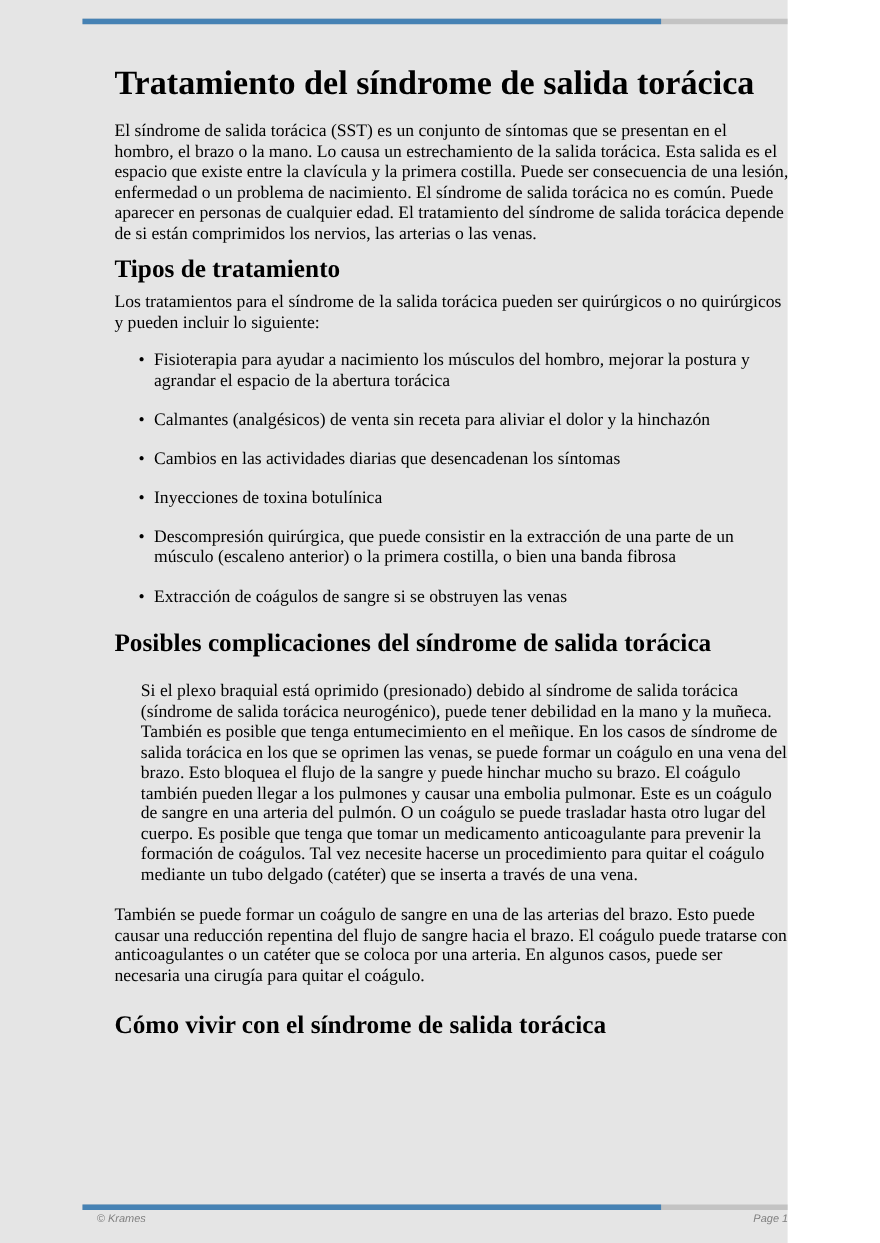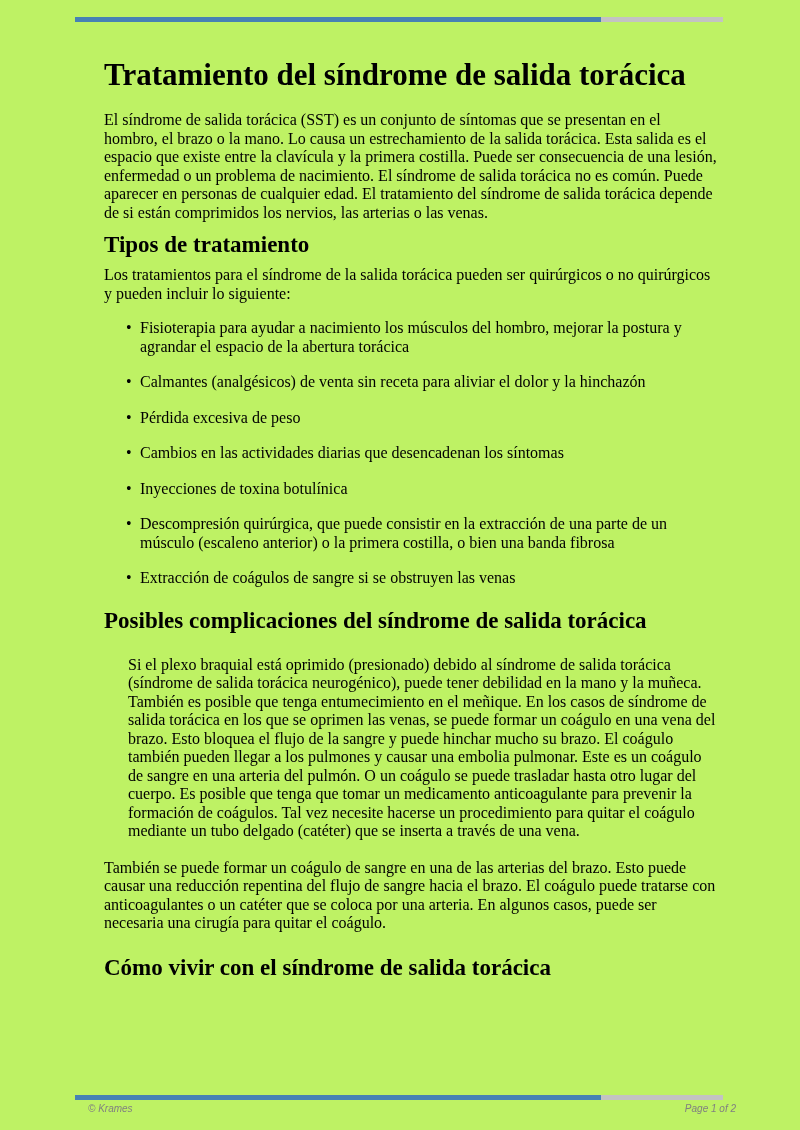--- a/index.html
+++ b/index.html
@@ -4,22 +4,22 @@
 <style>
   html, body { margin: 0; padding: 0; }
   body {
     width: 800px; height: 1130px;
     background: #ffffff;
     font-family: "Liberation Serif", serif;
     color: #000000;
   }
   .page {
     position: relative;
-    width: 800px; height: 1130px;
-    background: #bef264;
+    width: 716px; height: 1130px;
+    background: #e5e5e5;
     overflow: hidden;
   }
   
   .rule {
     position: absolute;
     left: 75px; width: 648px; height: 5px;
     background: #c3c3c3;
   }
   .rule .blue-seg {
     position: absolute; left: 0; top: 0;
@@ -103,21 +103,20 @@
 
     <p class="doc-intro">El síndrome de salida torácica (SST) es un conjunto de síntomas que se presentan en el hombro, el brazo o la mano. Lo causa un estrechamiento de la salida torácica. Esta salida es el espacio que existe entre la clavícula y la primera costilla. Puede ser consecuencia de una lesión, enfermedad o un problema de nacimiento. El síndrome de salida torácica no es común. Puede aparecer en personas de cualquier edad. El tratamiento del síndrome de salida torácica depende de si están comprimidos los nervios, las arterias o las venas.</p>
 
     <h2 class="h2-s1">Tipos de tratamiento</h2>
 
     <p class="s1-intro">Los tratamientos para el síndrome de la salida torácica pueden ser quirúrgicos o no quirúrgicos y pueden incluir lo siguiente:</p>
 
     <ul class="treatments">
       <li>Fisioterapia para ayudar a nacimiento los músculos del hombro, mejorar la postura y agrandar el espacio de la abertura torácica</li>
       <li>Calmantes (analgésicos) de venta sin receta para aliviar el dolor y la hinchazón</li>
-      <li>Pérdida excesiva de peso</li>
       <li>Cambios en las actividades diarias que desencadenan los síntomas</li>
       <li>Inyecciones de toxina botulínica</li>
       <li>Descompresión quirúrgica, que puede consistir en la extracción de una parte de un músculo (escaleno anterior) o la primera costilla, o bien una banda fibrosa</li>
       <li>Extracción de coágulos de sangre si se obstruyen las venas</li>
     </ul>
 
     <h2 class="h2-s2">Posibles complicaciones del síndrome de salida torácica</h2>
 
     <p class="s2-p1">Si el plexo braquial está oprimido (presionado) debido al síndrome de salida torácica (síndrome de salida torácica neurogénico), puede tener debilidad en la mano y la muñeca. También es posible que tenga entumecimiento en el meñique. En los casos de síndrome de salida torácica en los que se oprimen las venas, se puede formar un coágulo en una vena del brazo. Esto bloquea el flujo de la sangre y puede hinchar mucho su brazo. El coágulo también pueden llegar a los pulmones y causar una embolia pulmonar. Este es un coágulo de sangre en una arteria del pulmón. O un coágulo se puede trasladar hasta otro lugar del cuerpo. Es posible que tenga que tomar un medicamento anticoagulante para prevenir la formación de coágulos. Tal vez necesite hacerse un procedimiento para quitar el coágulo mediante un tubo delgado (catéter) que se inserta a través de una vena.</p>
 

